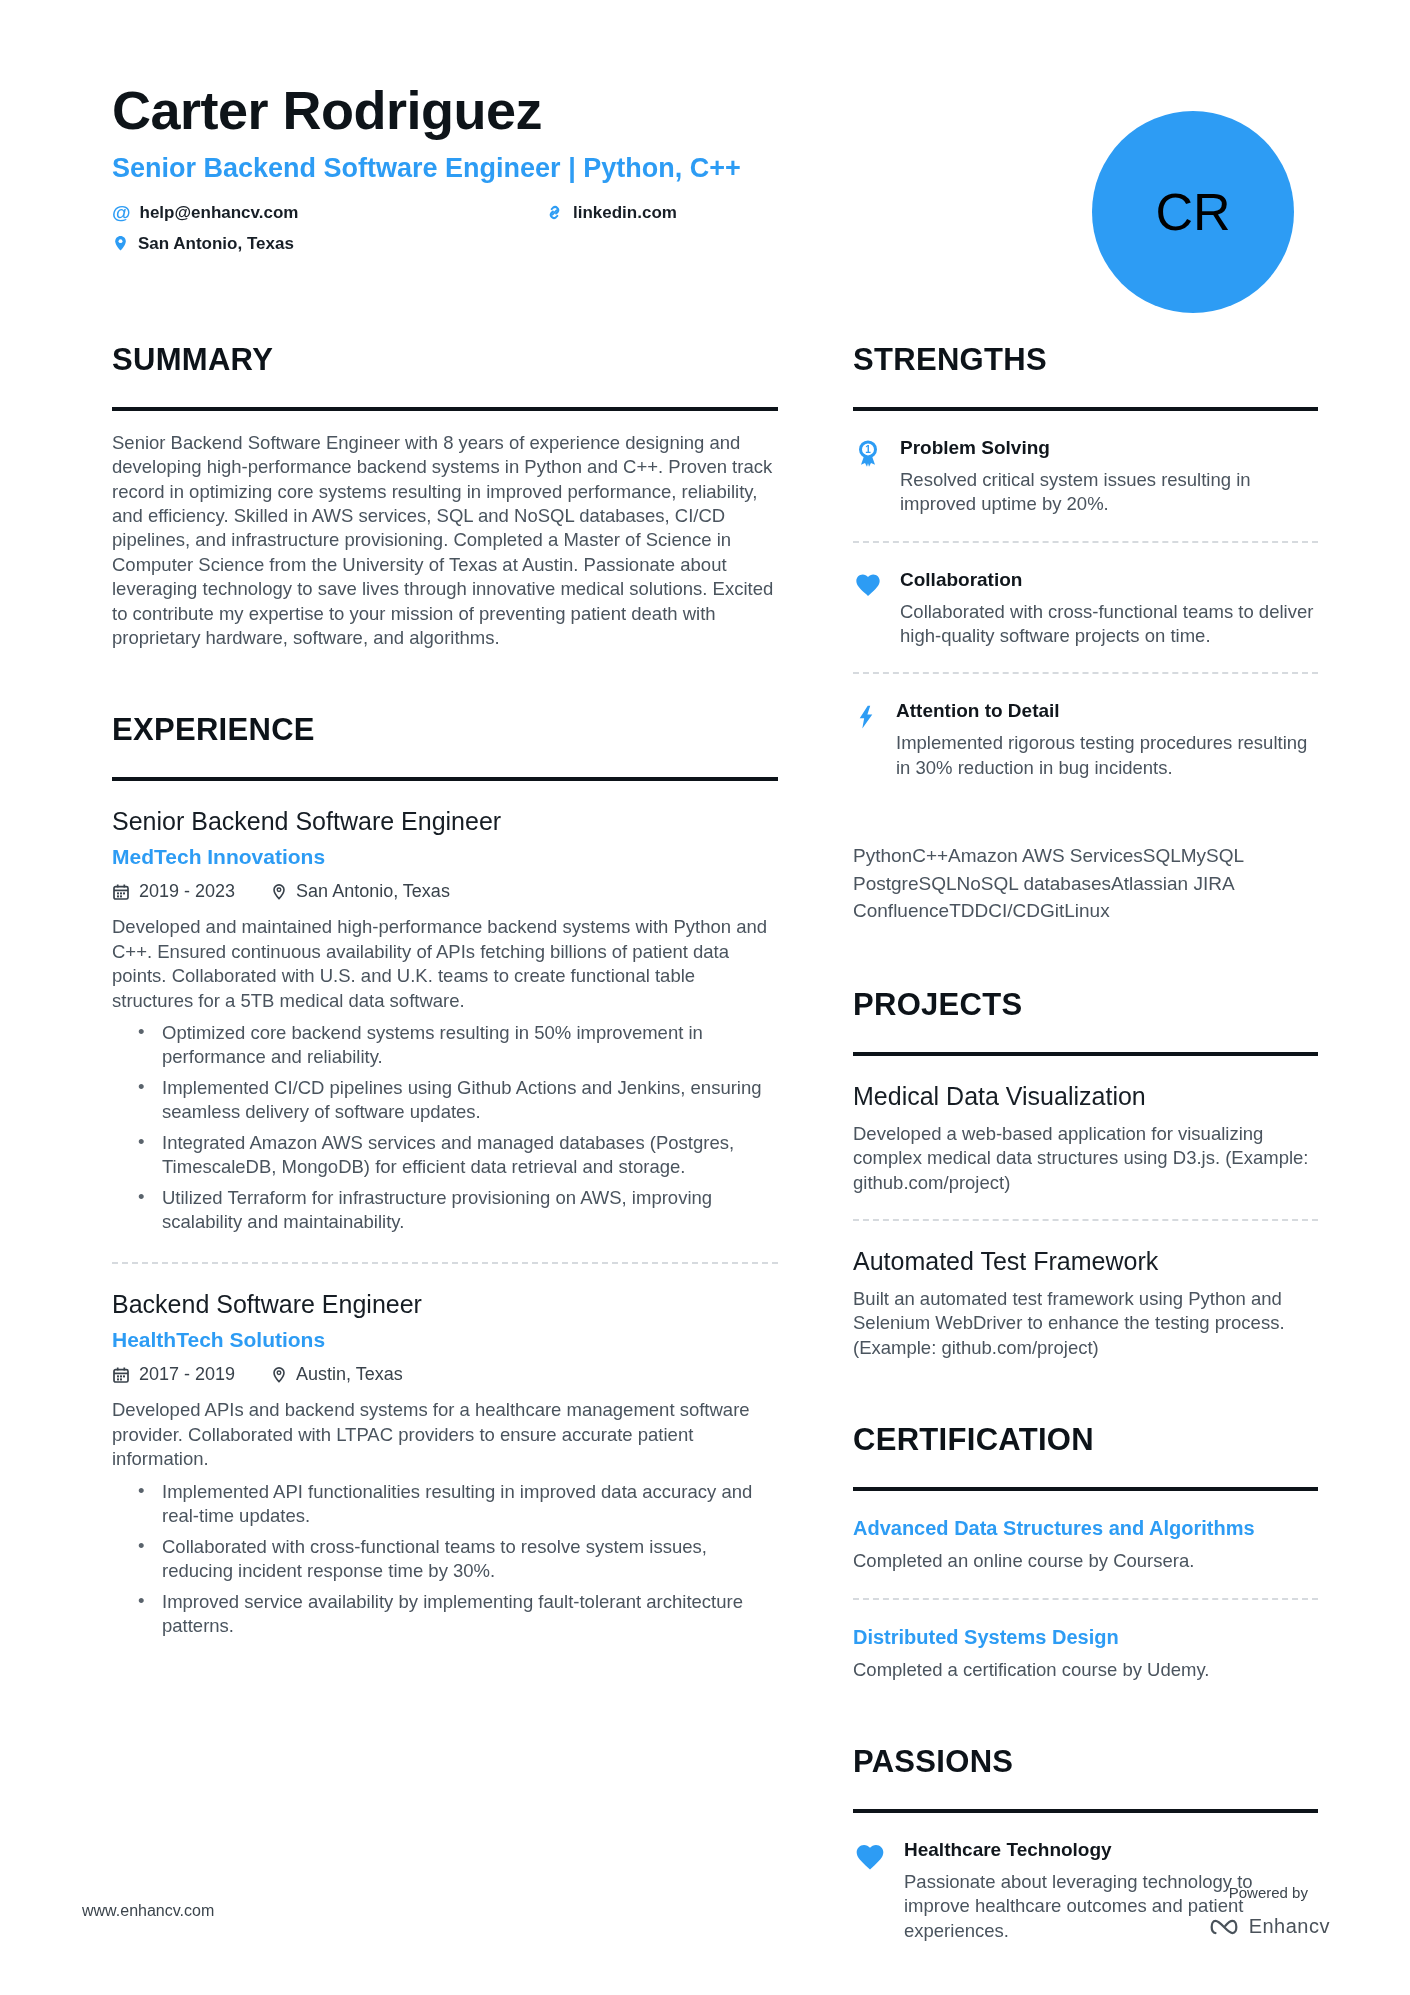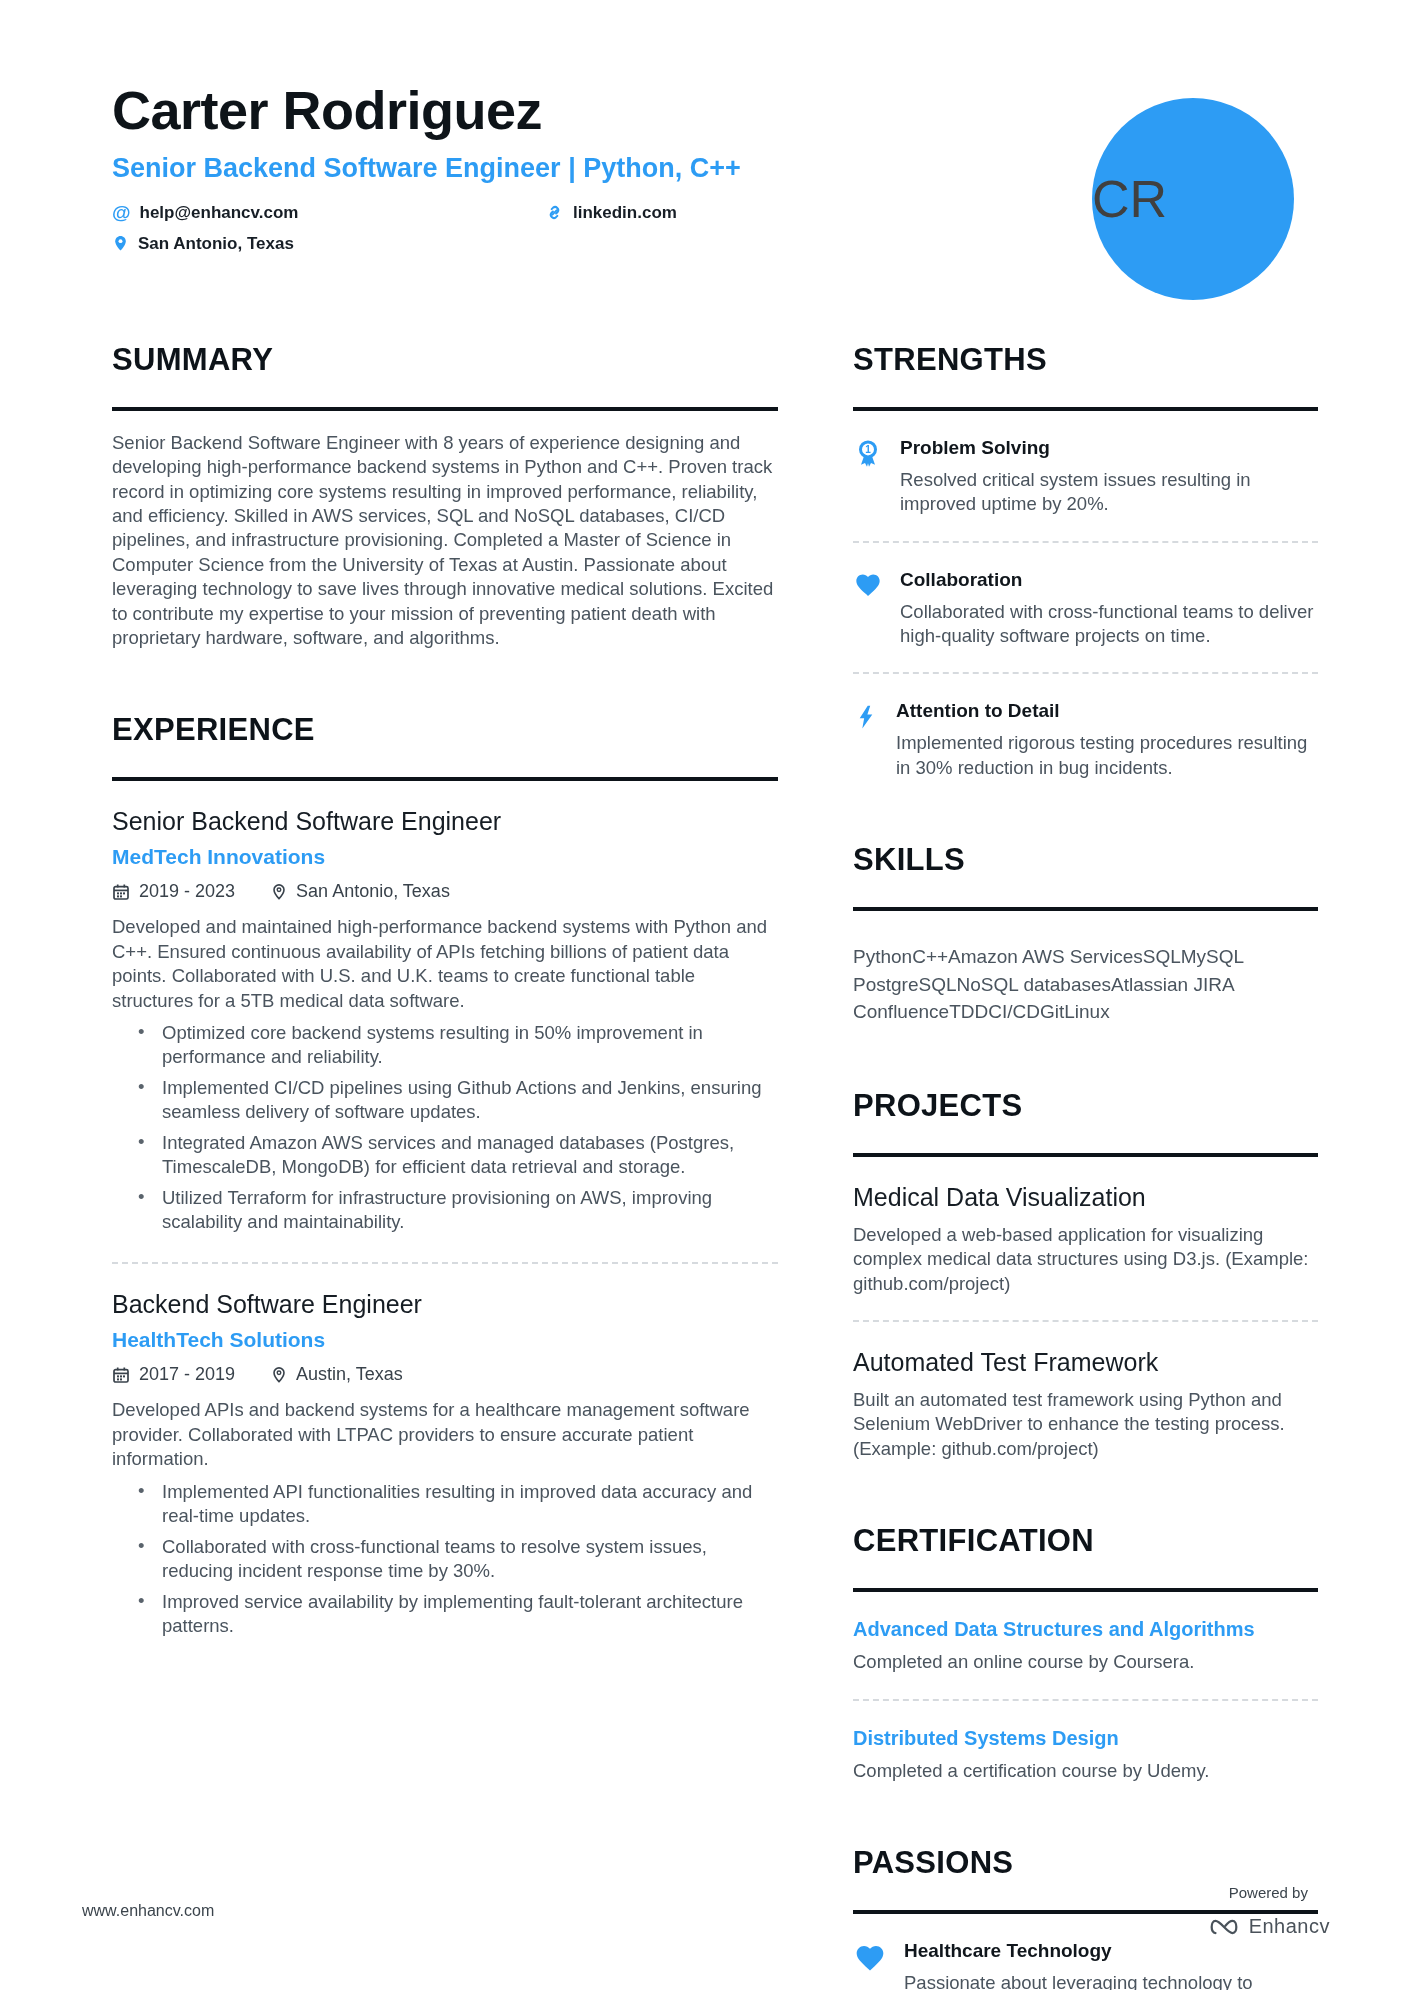--- a/index.html
+++ b/index.html
@@ -28,26 +28,26 @@
     color: #2d9cf4;
   }
   .contact { margin-top: 18px; display: flex; flex-wrap: wrap; align-items: center; }
   .contact-item { display: flex; align-items: center; gap: 9px; font-size: 17px; font-weight: 700; color: #171e26; }
   .contact-item.c-email { width: 433px; }
   .contact-item.c-location { flex-basis: 100%; margin-top: 10px; }
   .at-glyph { color: #2d9cf4; font-size: 19px; font-weight: 700; }
   .icon-svg { display: block; }
   .avatar {
     position: absolute;
-    left: 1092px; top: 98px;
+    left: 1092px; top: 111px;
     width: 202px; height: 202px;
     border-radius: 50%;
     background: #2d9cf4;
-    display: flex; align-items: center; 
-    font-size: 52px; font-weight: 500; color: #404040;
+    display: flex; align-items: center; justify-content: center;
+    font-size: 52px; font-weight: 500; color: #000000;
   }
   
   .columns { display: flex; gap: 75px; margin-top: 88px; }
   .col-left { width: 666px; flex: 0 0 auto; }
   .col-right { width: 465px; flex: 0 0 auto; }
   .section { margin-top: 62px; }
   .section:first-child { margin-top: 0; }
   h2.sec-head {
     font-size: 31px;
     font-weight: 700;
@@ -282,21 +282,20 @@
             </svg>
           </span>
           <div>
             <div class="feat-title">Attention to Detail</div>
             <p class="copy feat-text">Implemented rigorous testing procedures resulting in 30% reduction in bug incidents.</p>
           </div>
         </div>
       </section>
 
       <section class="section">
-        <h2 class="sec-head">SKILLS</h2>
         <div class="skills-wrap">
           <span class="skill">Python</span><span class="skill">C++</span><span class="skill">Amazon AWS Services</span><span class="skill">SQL</span><span class="skill">MySQL</span><span class="skill">PostgreSQL</span><span class="skill">NoSQL databases</span><span class="skill">Atlassian JIRA</span><span class="skill">Confluence</span><span class="skill">TDD</span><span class="skill">CI/CD</span><span class="skill">Git</span><span class="skill">Linux</span>
         </div>
       </section>
 
       <section class="section">
         <h2 class="sec-head">PROJECTS</h2>
 
         <article class="proj">
           <h3 class="proj-title">Medical Data Visualization</h3>

